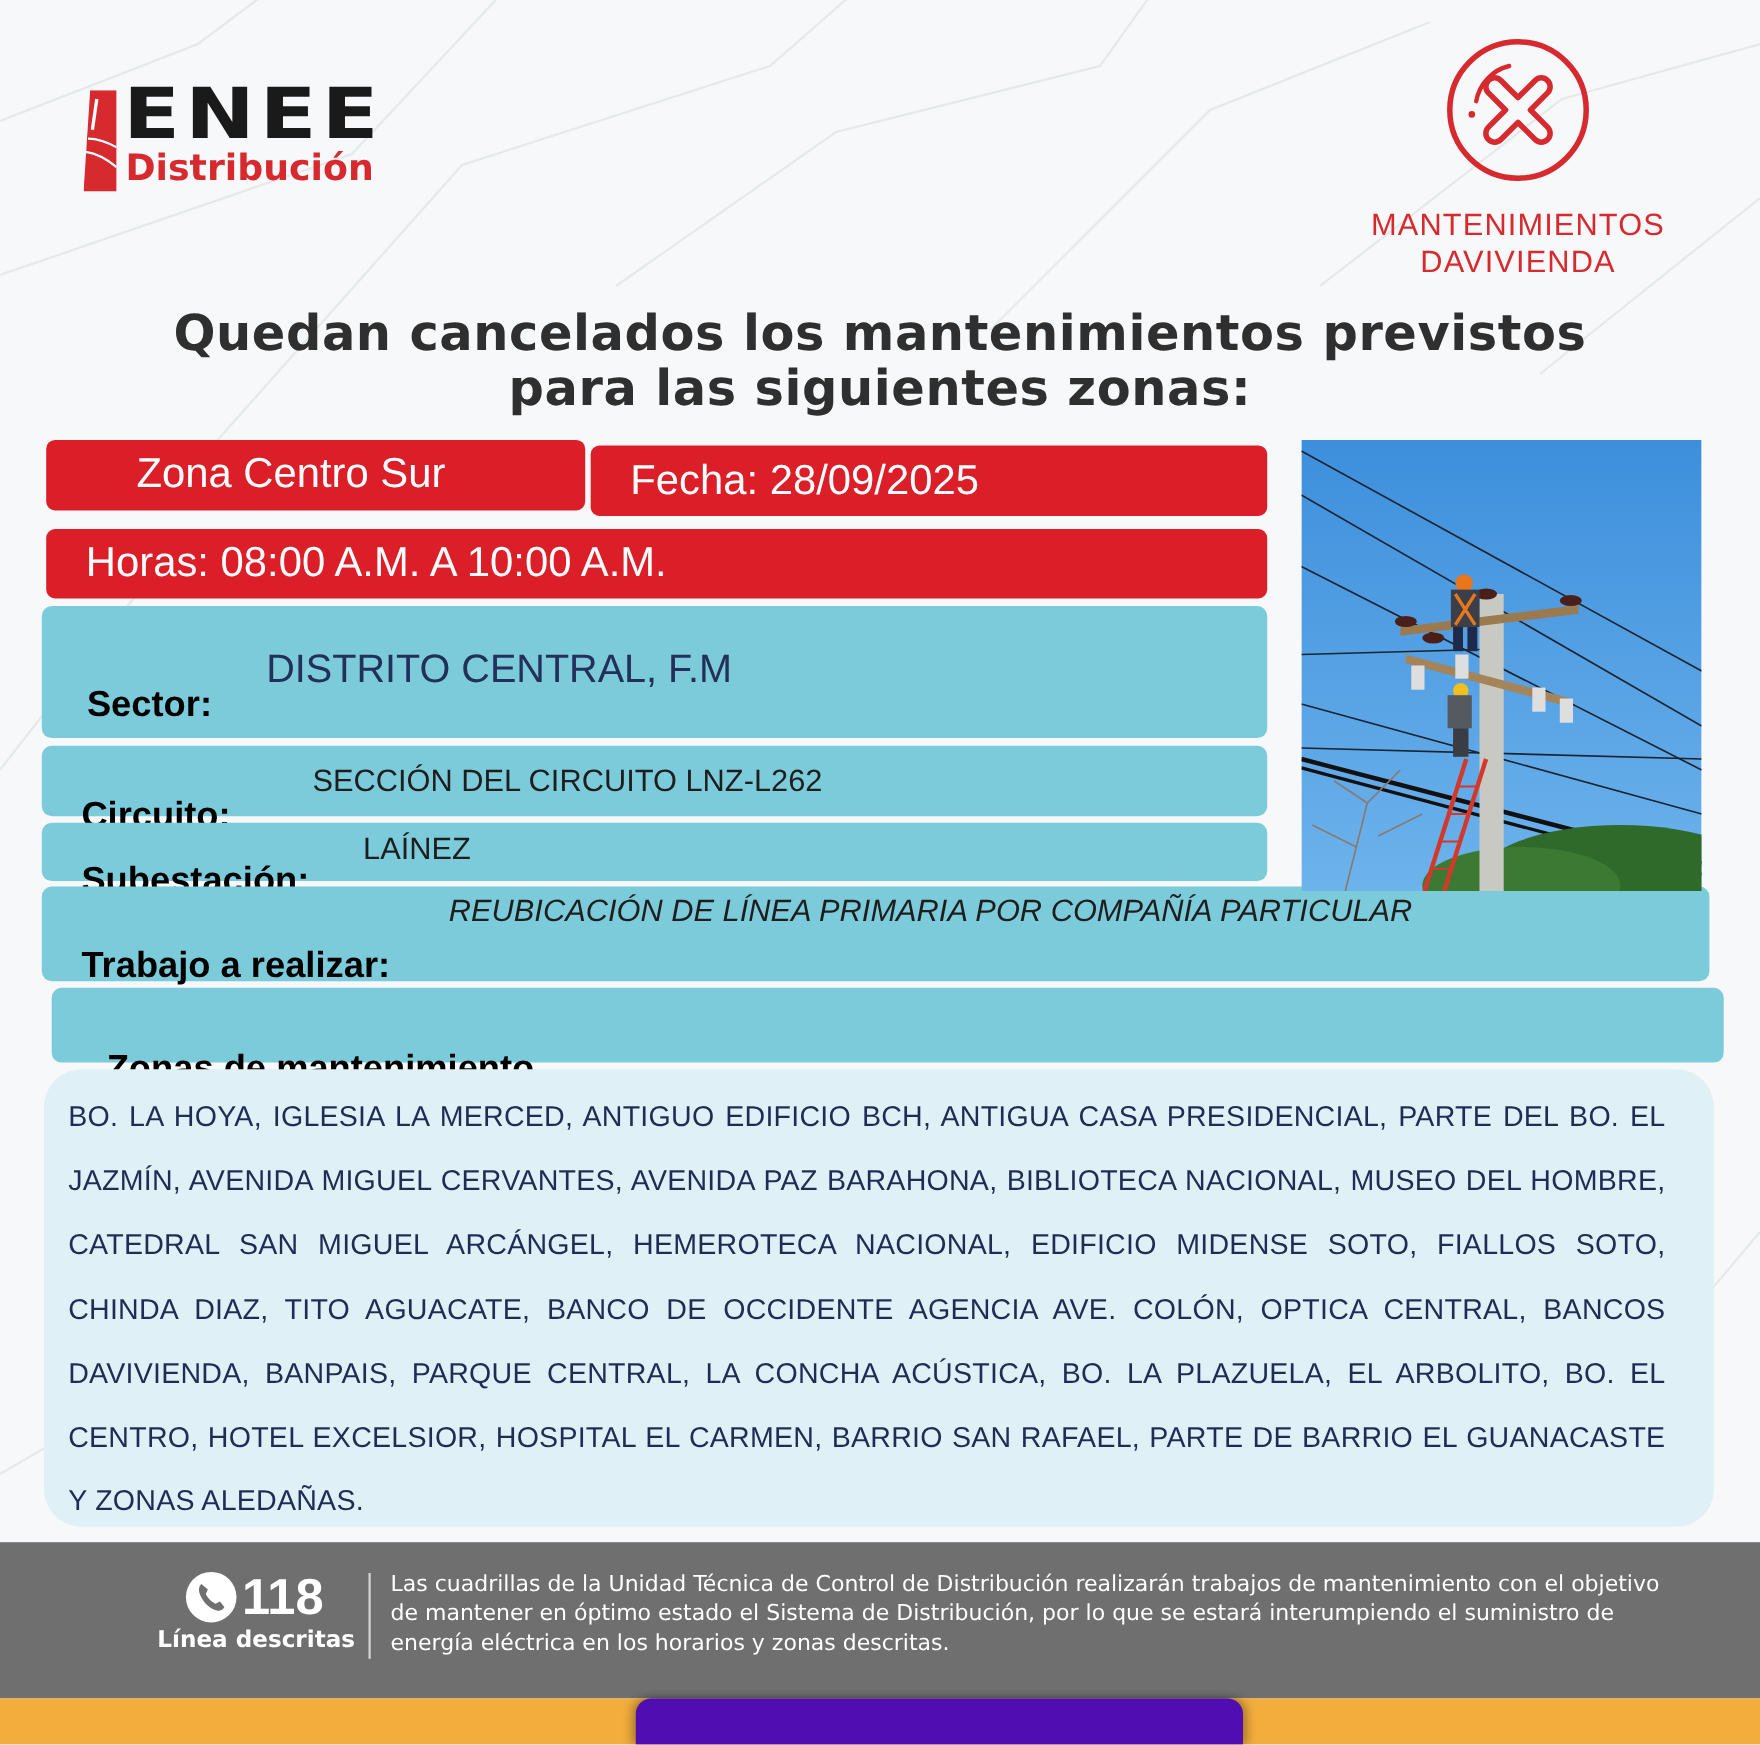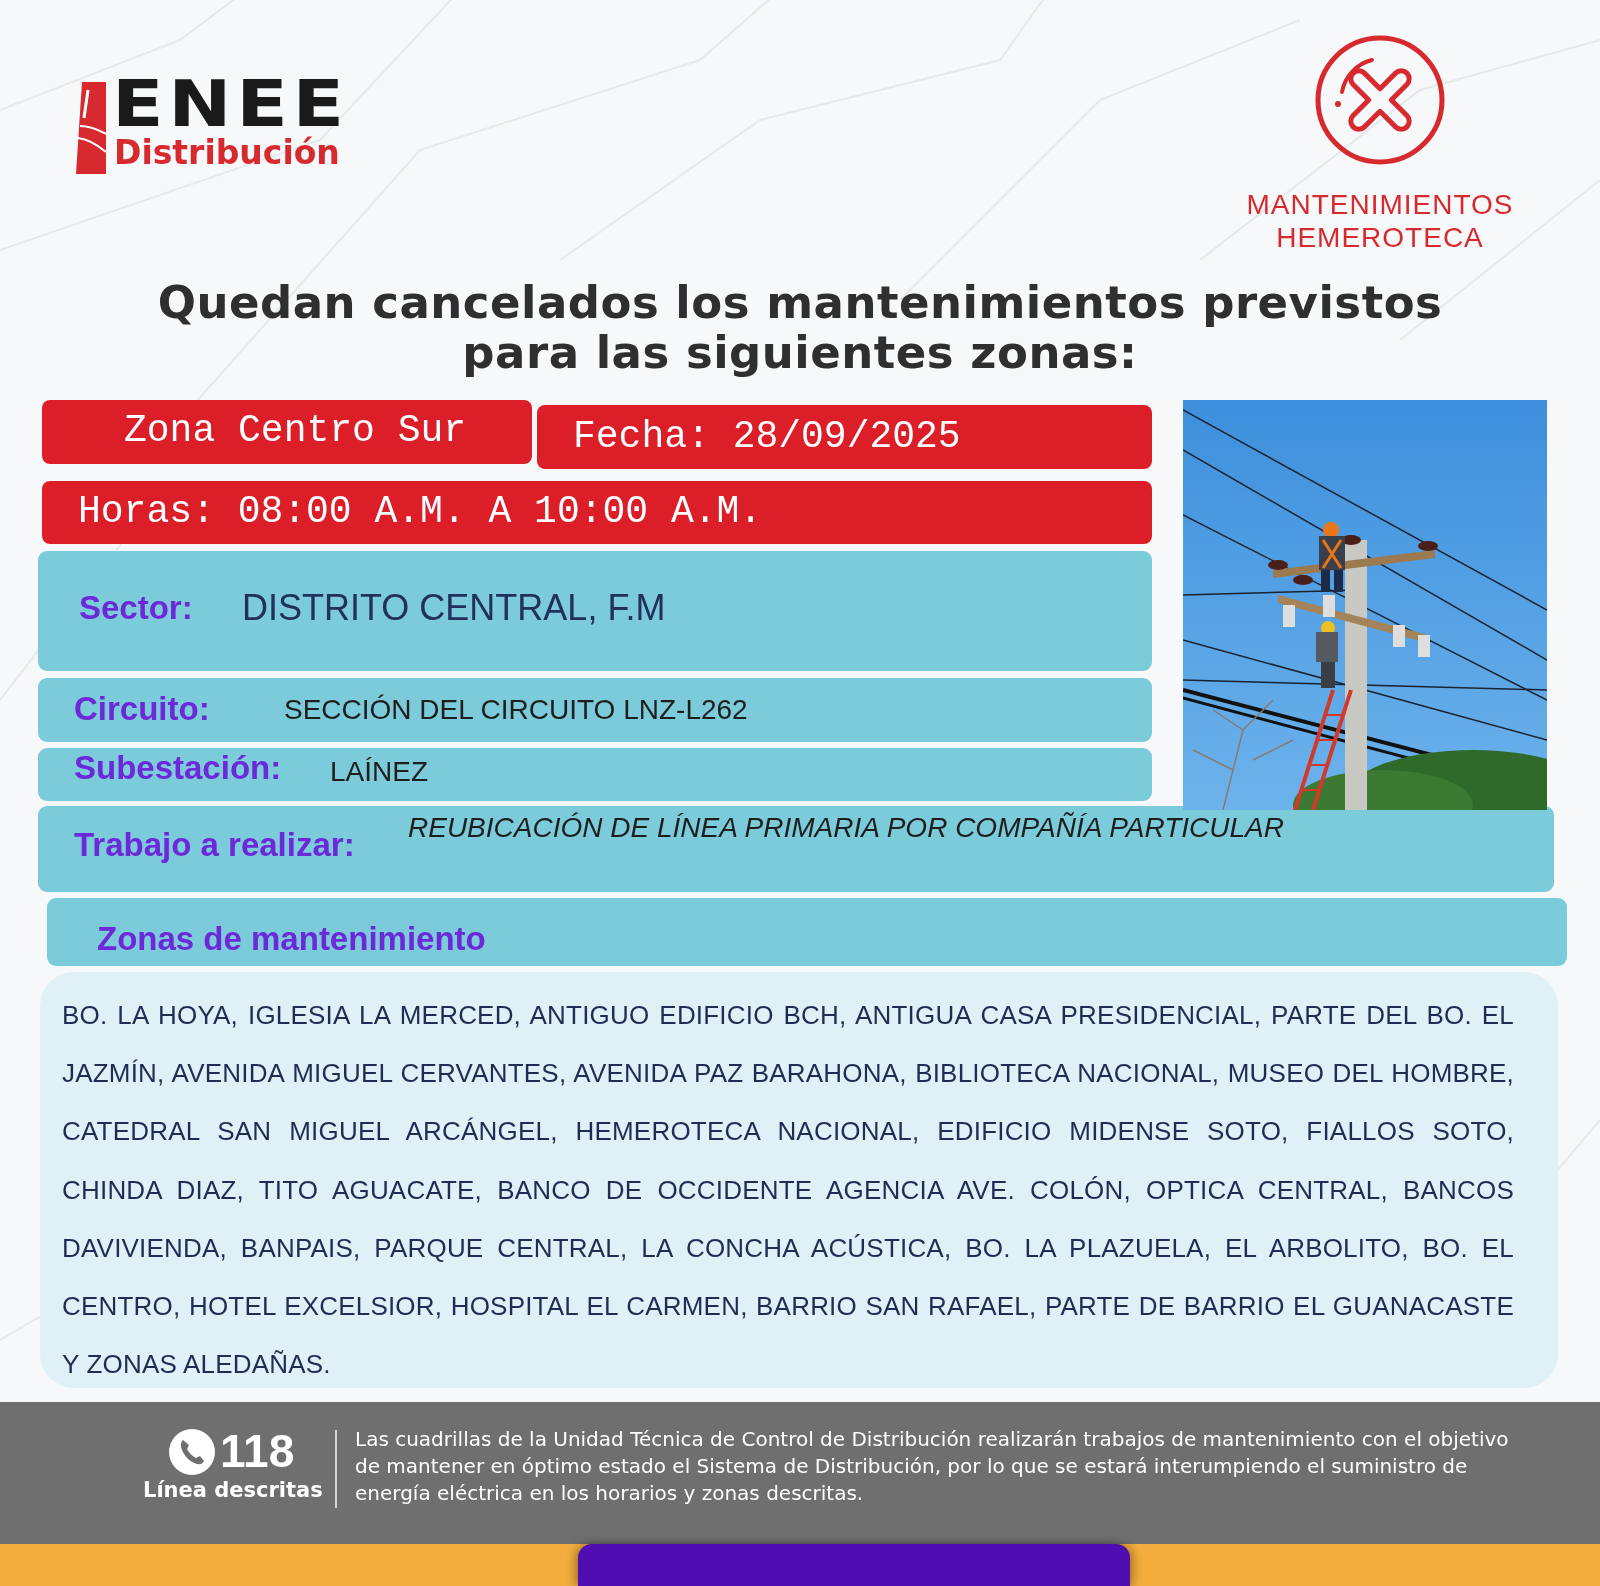--- a/index.html
+++ b/index.html
@@ -40,31 +40,31 @@
 
     
     .headline {
       left: 0; top: 278px; width: 1600px; text-align: center;
       font-family: "DejaVu Sans", sans-serif; font-weight: bold; font-size: 45px;
       line-height: 50px; color: #2f2f2f; letter-spacing: 0.5px;
     }
 
     
     .red { background: #dc1e28; border-radius: 8px; color: #fff;
-           font-family: Liberation Mono, monospace; }
+           font-family: Liberation Sans, sans-serif; }
     .zona { left: 42px; top: 400px; width: 490px; height: 64px; font-size: 38px;
             padding-left: 82px; line-height: 62px; }
     .fecha { left: 537px; top: 405px; width: 615px; height: 64px; font-size: 38px;
              padding-left: 36px; line-height: 64px; }
     .horas { left: 42px; top: 481px; width: 1110px; height: 63px; font-size: 38px;
              padding-left: 36px; line-height: 62px; }
 
     
     .teal { background: #7bcbda; border-radius: 9px; color: #1d1d1d; }
-    .lbl { font-family: "Liberation Sans", sans-serif; font-weight: bold; font-size: 33px; color: #6d28d9; }
+    .lbl { font-family: "Liberation Sans", sans-serif; font-weight: bold; font-size: 33px; color: #000000; margin-top: 32px; }
     .val { font-family: "Liberation Sans", sans-serif; font-size: 28px; color: #1e1e1e; }
     .sector { left: 38px; top: 551px; width: 1114px; height: 120px; }
     .sector .lbl { position: absolute; left: 41px; top: 38px; }
     .sector .val { position: absolute; left: 204px; top: 36px; font-size: 36px; color: #23305a; }
     .circuito { left: 38px; top: 678px; width: 1114px; height: 64px; }
     .circuito .lbl { position: absolute; left: 36px; top: 12px; }
     .circuito .val { position: absolute; left: 246px; top: 16px; }
     .subest { left: 38px; top: 748px; width: 1114px; height: 53px; }
     .subest .lbl { position: absolute; left: 36px; top: 1px; }
     .subest .val { position: absolute; left: 292px; top: 8px; }
@@ -137,21 +137,21 @@
   <svg class="badge-icon" viewBox="0 0 136 136">
     <circle cx="68" cy="68" r="62" fill="none" stroke="#d72a2f" stroke-width="5"></circle>
     <path d="M30 60 A40 40 0 0 1 60 28" fill="none" stroke="#d72a2f" stroke-width="4" stroke-linecap="round"></path>
     <circle cx="26" cy="72" r="3" fill="#d72a2f"></circle>
     <g transform="translate(68 68) rotate(45)">
       <path d="M-8 -30 A8 8 0 0 1 8 -30 V-8 H30 A8 8 0 0 1 30 8 H8 V30 A8 8 0 0 1 -8 30 V8 H-30 A8 8 0 0 1 -30 -8 H-8 Z" fill="none" stroke="#d72a2f" stroke-width="5" stroke-linejoin="round"></path>
     </g>
   </svg>
   <div class="badge-text">
     <div>MANTENIMIENTOS</div>
-    <div>HEMEROTECA</div>
+    <div>DAVIVIENDA</div>
   </div>
 </div>
 
 <div class="layer headline">
   <div>Quedan cancelados los mantenimientos previstos</div>
   <div>para las siguientes zonas:</div>
 </div>
 
 <div class="layer red zona">Zona Centro Sur</div>
 <div class="layer red fecha">Fecha: 28/09/2025</div>

